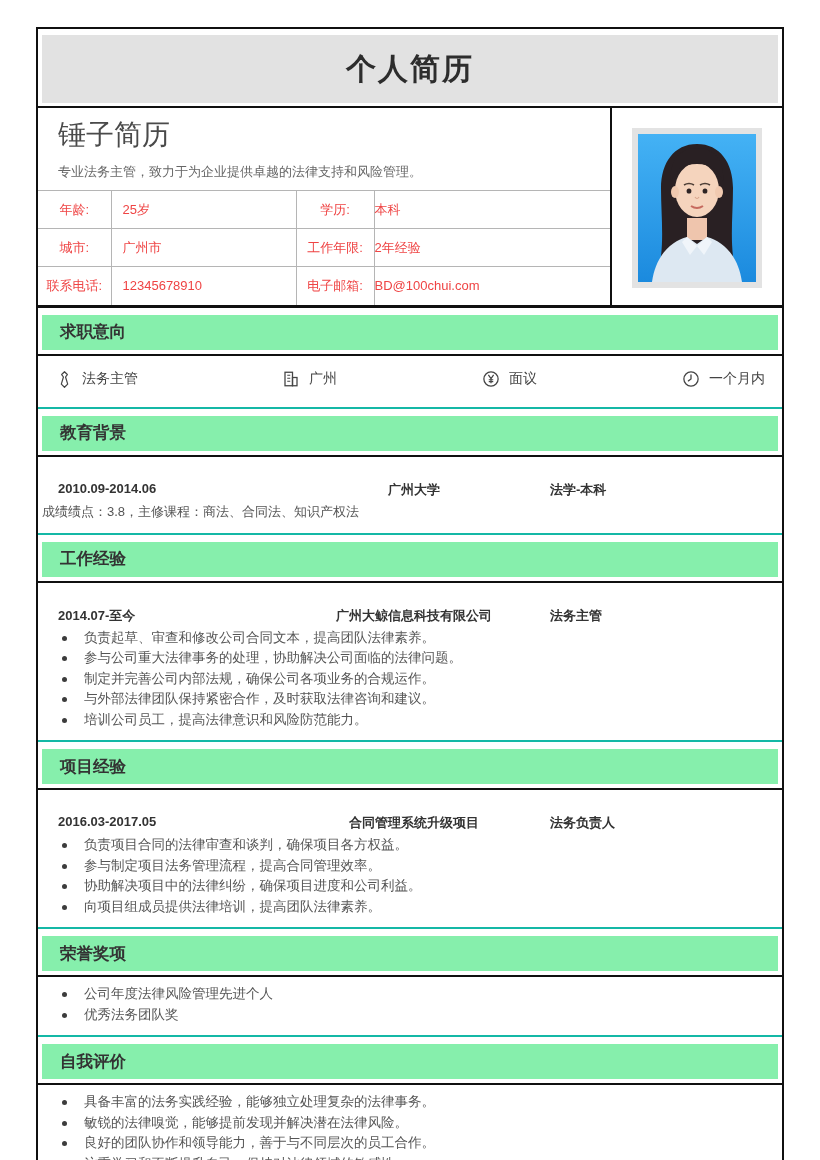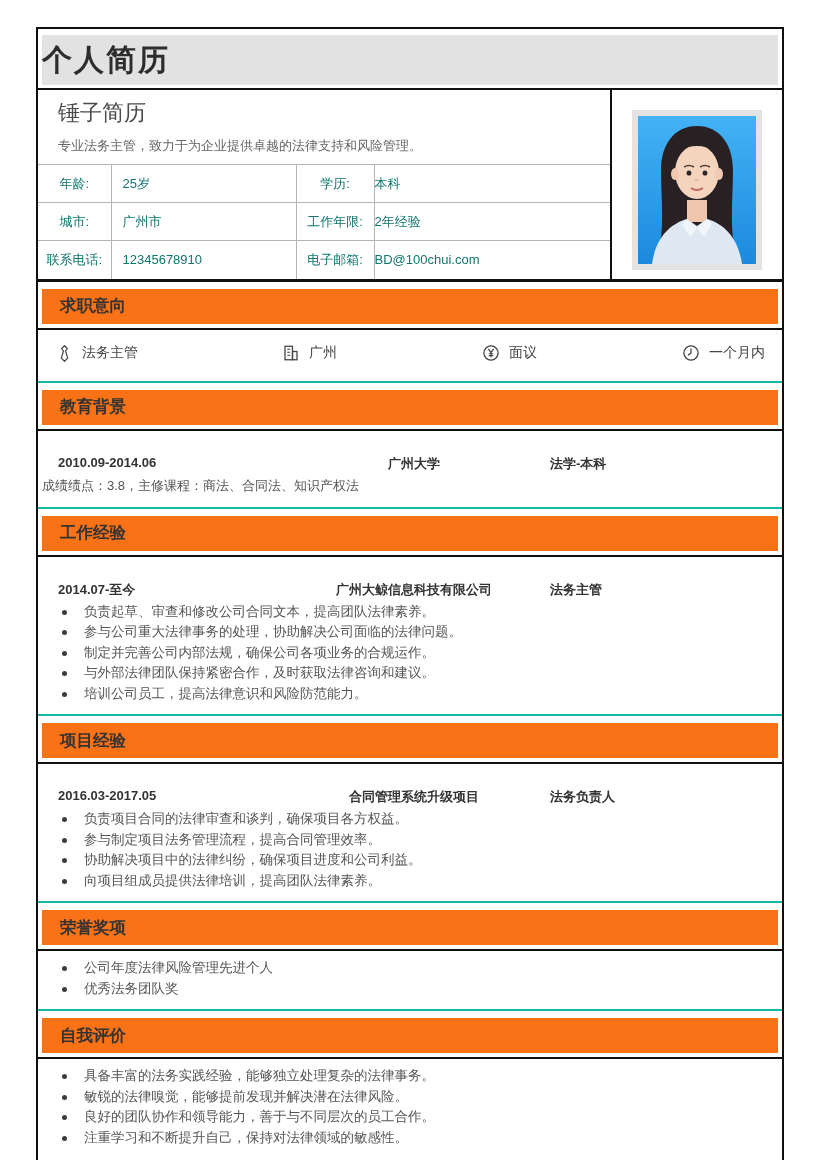--- a/index.html
+++ b/index.html
@@ -3,47 +3,47 @@
 <meta charset="utf-8">
 <style>
   * { box-sizing: border-box; }
   html,body { margin:0; padding:0; background:#ffffff;
     font-family:"Liberation Sans","DejaVu Sans",sans-serif; }
   .canvas { width:820px; height:1160px; background:#fff; overflow:hidden; }
 
   .page { width:748px; margin:27px 0 0 36px; border:2px solid #101010; background:#fff; }
 
   
-  .header-bar { margin:6px 4px 0 4px; height:50px; background:#e2e2e2;
-    display:flex; align-items:center; justify-content:flex-start; }
+  .header-bar { margin:6px 4px 0 4px; height:68px; background:#e2e2e2;
+    display:flex; align-items:center; justify-content:center; }
   .header-bar .t { font-size:30px; font-weight:600; color:#2d2d2d; letter-spacing:2px; }
   .hline { border-top:2px solid #101010; margin-top:3px; }
 
   
   .top-block { display:flex; border-bottom:3px solid #101010; }
   .top-left { flex:1; min-width:0; }
   .intro { padding:8px 14px 0 20px; }
-  .name { font-size:22px; color:#4a4a4a; font-weight:400; }
+  .name { font-size:28px; color:#4a4a4a; font-weight:400; }
   .tagline { font-size:13px; color:#666; margin:9px 0 9px; }
-  table.info-table { width:100%; border-collapse:collapse; font-size:13px; color:#0f766e; }
+  table.info-table { width:100%; border-collapse:collapse; font-size:13px; color:#ef4444; }
   table.info-table td { border:1px solid #b5b5b5; height:38px; }
   table.info-table td:first-child { border-left:none; }
   table.info-table td:last-child { border-right:none; }
   table.info-table tr:last-child td { border-bottom:none; }
   td.lbl { width:73px; text-align:center; }
   td.lbl2 { width:78px; text-align:center; }
   td.val { width:185px; padding-left:11px; }
   td.val2 { padding-left:0; }
   .photo-col { width:172px; border-left:2px solid #101010; display:flex;
     justify-content:center; align-items:flex-start; padding-top:20px; }
   .photo-frame { background:#e3e3e3; padding:6px; }
   .photo-frame svg { display:block; }
 
   
-  .sec-bar { margin:7px 4px 0 4px; background:#f97316; height:35px;
+  .sec-bar { margin:7px 4px 0 4px; background:#86efac; height:35px;
     display:flex; align-items:center; padding-left:18px; }
   .sec-bar .h { font-size:16.5px; font-weight:bold; color:#333; }
   .sec-line { border-top:2px solid #101010; margin-top:4px; }
   .sec-content { border-bottom:2px solid #14b8a6; padding:4px 0 8px; }
   .section.last .sec-content { border-bottom:none; padding-bottom:10px; }
 
   
   .intent-row { display:grid; grid-template-columns:226px 200px 200px 1fr;
     align-items:center; padding:10px 0 10px 18px; }
   .intent-item { display:flex; align-items:center; gap:9px; font-size:14px; color:#444; }

